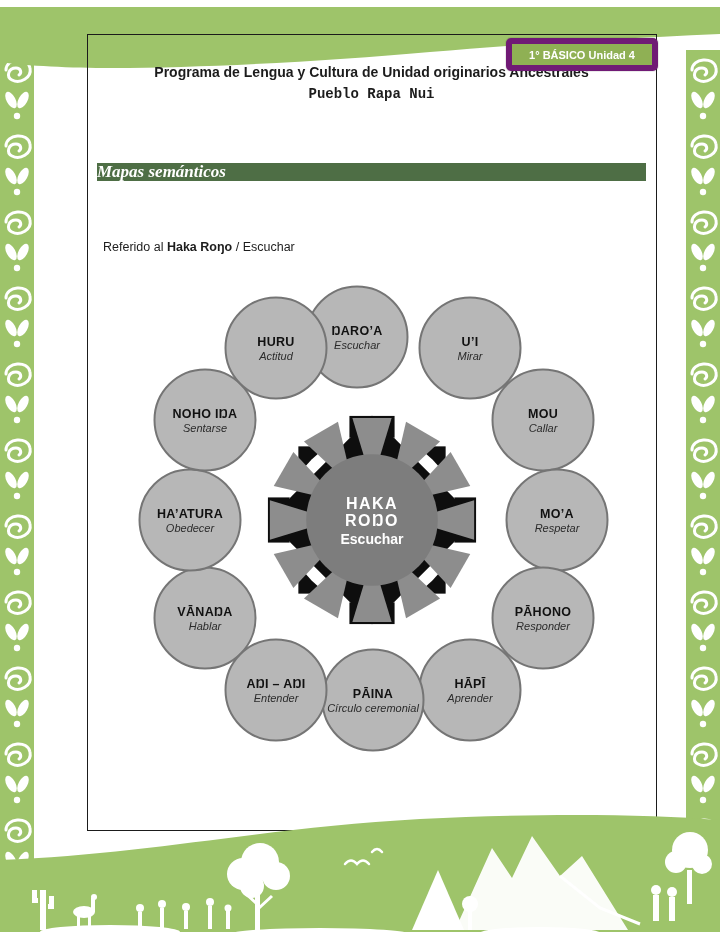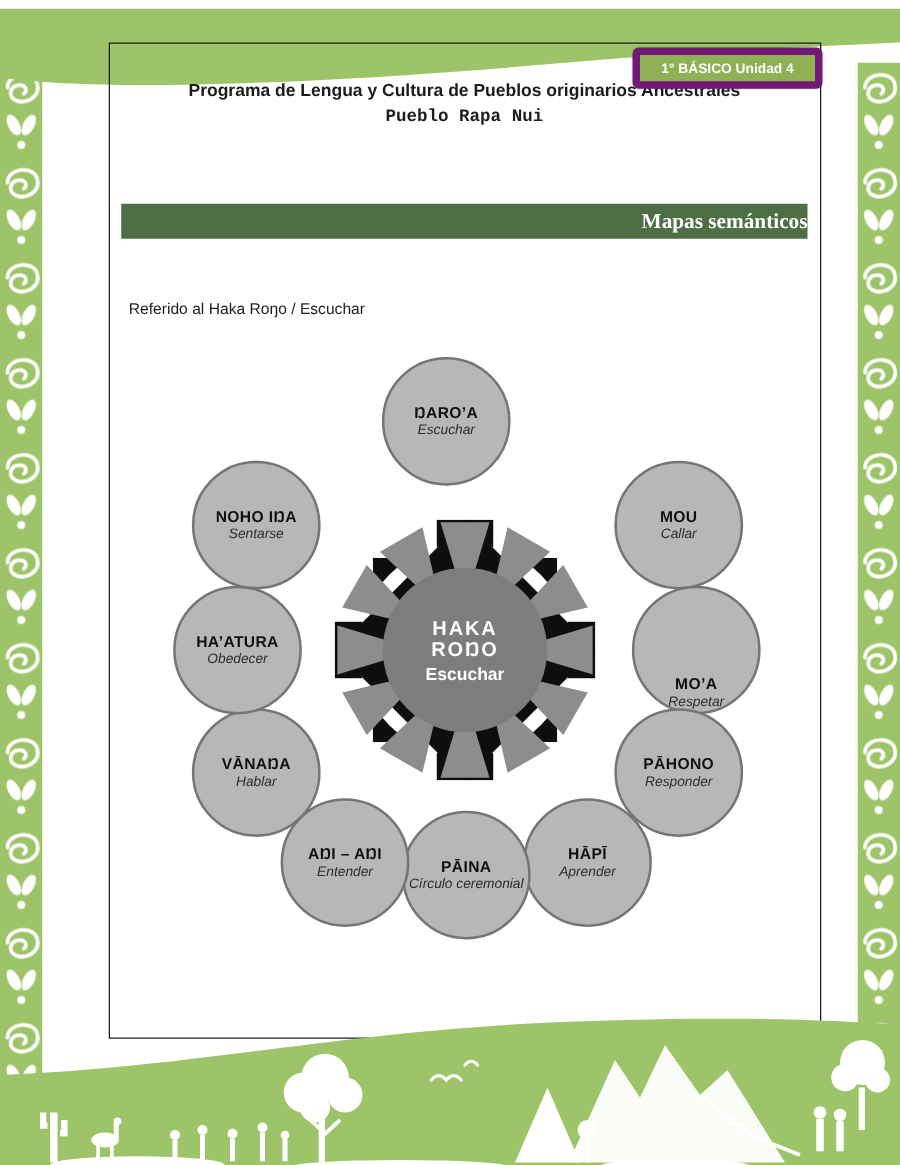--- a/index.html
+++ b/index.html
@@ -22,27 +22,27 @@
   .strip{top:50px;width:34px;height:814px;z-index:1;}
   .strip.left{left:0;} .strip.right{left:686px;}
 
   
   .frame{left:87px;top:34px;width:568px;height:795px;border:1px solid #1b1b1b;z-index:3;}
 
   .header-line{left:87px;width:569px;text-align:center;color:#1c1c1c;
                font-weight:bold;font-size:14px;z-index:4;}
   .hl1{top:64px;} .hl2{top:86px;font-family:Liberation Mono, monospace;}
 
-  .banner{left:97px;top:163px;width:549px;height:28px;z-index:4;
-          background:var(--banner_green,#4e6e45);display:flex;align-items:center;justify-content:flex-end;}
+  .banner{left:97px;top:163px;width:549px;height:18px;z-index:4;
+          background:var(--banner_green,#4e6e45);display:flex;align-items:center;justify-content:flex-start;font-style:italic;}
   .banner span{color:#fff;font-family:"Liberation Serif","DejaVu Serif",serif;
                font-weight:bold;font-size:17px;}
 
   .reference{left:103px;top:240px;z-index:4;font-size:12.5px;color:#1d1d1d;}
-  .reference b{font-weight:normal;}
+  .reference b{font-weight:bold;}
 
   
   .node{width:103px;height:103px;border-radius:50%;z-index:4;
         background:var(--node_gray,#b7b7b7);border:2px solid var(--node_border_gray,#757575);
         display:flex;flex-direction:column;align-items:center;justify-content:center;
         transform:translate(-50%,-50%);text-align:center;padding:2px;box-sizing:border-box;}
   .node .term{font-weight:bold;font-size:12.5px;color:#111;letter-spacing:.3px;line-height:1.15;}
   .node .trans{font-style:italic;font-size:11px;color:#2b2b2b;line-height:1.1;margin-top:1px;}
 
   .emblem{left:264px;top:412px;width:216px;height:216px;z-index:3;}
@@ -84,21 +84,21 @@
         <circle cx="17" cy="66" r="3.2" fill="#fff"></circle>
       </pattern>
     </defs>
     <rect width="34" height="814" fill="url(#koruB)"></rect>
   </svg>
 
   <div class="abs frame"></div>
 
   <div class="abs badge">1° BÁSICO Unidad 4</div>
 
-  <div class="abs header-line hl1">Programa de Lengua y Cultura de Pueblos originarios Ancestrales</div>
+  <div class="abs header-line hl1">Programa de Lengua y Cultura de Unidad originarios Ancestrales</div>
   <div class="abs header-line hl2">Pueblo Rapa Nui</div>
 
   <div class="abs banner">
     <span>Mapas semánticos</span>
   </div>
 
   <div class="abs reference"><span>Referido al </span><b>Haka Roŋo</b><span> / Escuchar</span></div>
 
   <svg class="abs emblem" viewBox="-110 -110 220 220">
     <g fill="var(--emblem_black,#0e0e0e)">
@@ -131,25 +131,29 @@
   <div class="abs center-label">
     <div class="big">HAKA</div>
     <div class="big">ROŊO</div>
     <div class="small">Escuchar</div>
   </div>
 
   <div class="abs node" style="left:357px;top:337px;">
     <div class="term">ŊARO’A</div>
     <div class="trans">Escuchar</div>
   </div>
+  <div class="abs node" style="left:470px;top:348px;">
+    <div class="term">U’I</div>
+    <div class="trans">Mirar</div>
+  </div>
   <div class="abs node" style="left:543px;top:420px;">
     <div class="term">MOU</div>
     <div class="trans">Callar</div>
   </div>
-  <div class="abs node" style="left:557px;top:520px;justify-content:flex-end;">
+  <div class="abs node" style="left:557px;top:520px;">
     <div class="term">MO’A</div>
     <div class="trans">Respetar</div>
   </div>
   <div class="abs node" style="left:543px;top:618px;">
     <div class="term">PĀHONO</div>
     <div class="trans">Responder</div>
   </div>
   <div class="abs node" style="left:470px;top:690px;justify-content:center;">
     <div class="term">HĀPĪ</div>
     <div class="trans">Aprender</div>
@@ -166,20 +170,24 @@
     <div class="term">AŊI – AŊI</div>
     <div class="trans">Entender</div>
   </div>
   <div class="abs node" style="left:190px;top:520px;">
     <div class="term">HA’ATURA</div>
     <div class="trans">Obedecer</div>
   </div>
   <div class="abs node" style="left:205px;top:420px;">
     <div class="term">NOHO IŊA</div>
     <div class="trans">Sentarse</div>
+  </div>
+  <div class="abs node" style="left:276px;top:348px;">
+    <div class="term">HURU</div>
+    <div class="trans">Actitud</div>
   </div>
 
   <svg class="abs footer" viewBox="0 0 720 120">
     <path fill="var(--accent_green,#9ec46a)" d="M0,48 C150,42 260,16 420,7 C540,1 645,2 720,8 L720,120 L0,120 Z"></path>
     <g fill="#fff" stroke="none">
 
       <circle cx="243" cy="62" r="16"></circle>
         <circle cx="260" cy="50" r="19"></circle>
       <circle cx="276" cy="64" r="14"></circle>
         <circle cx="252" cy="74" r="12"></circle>

